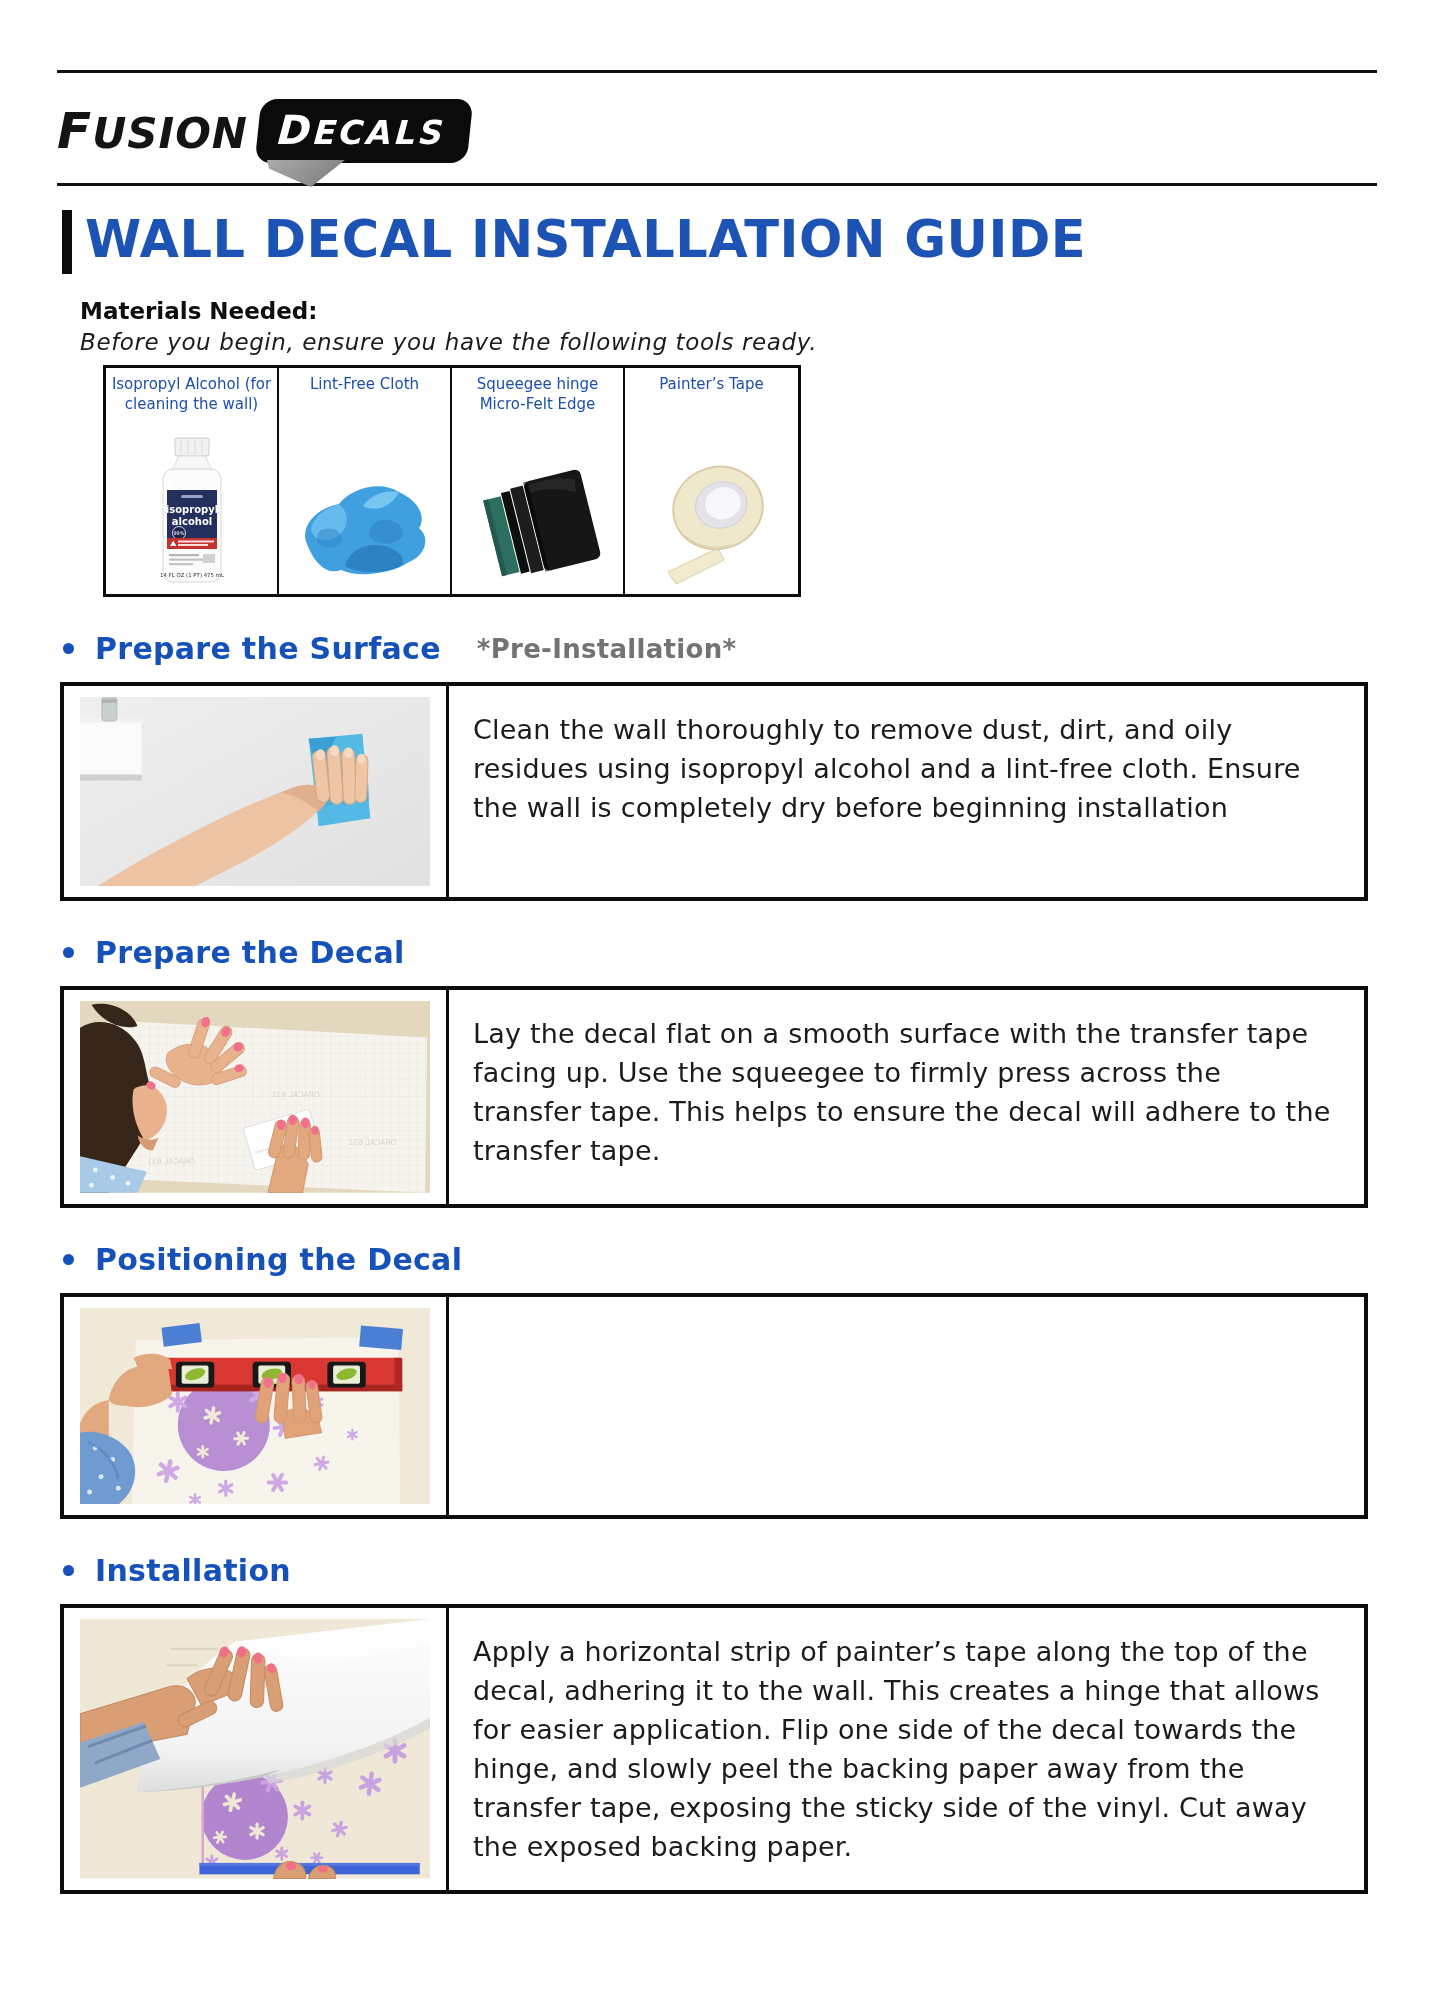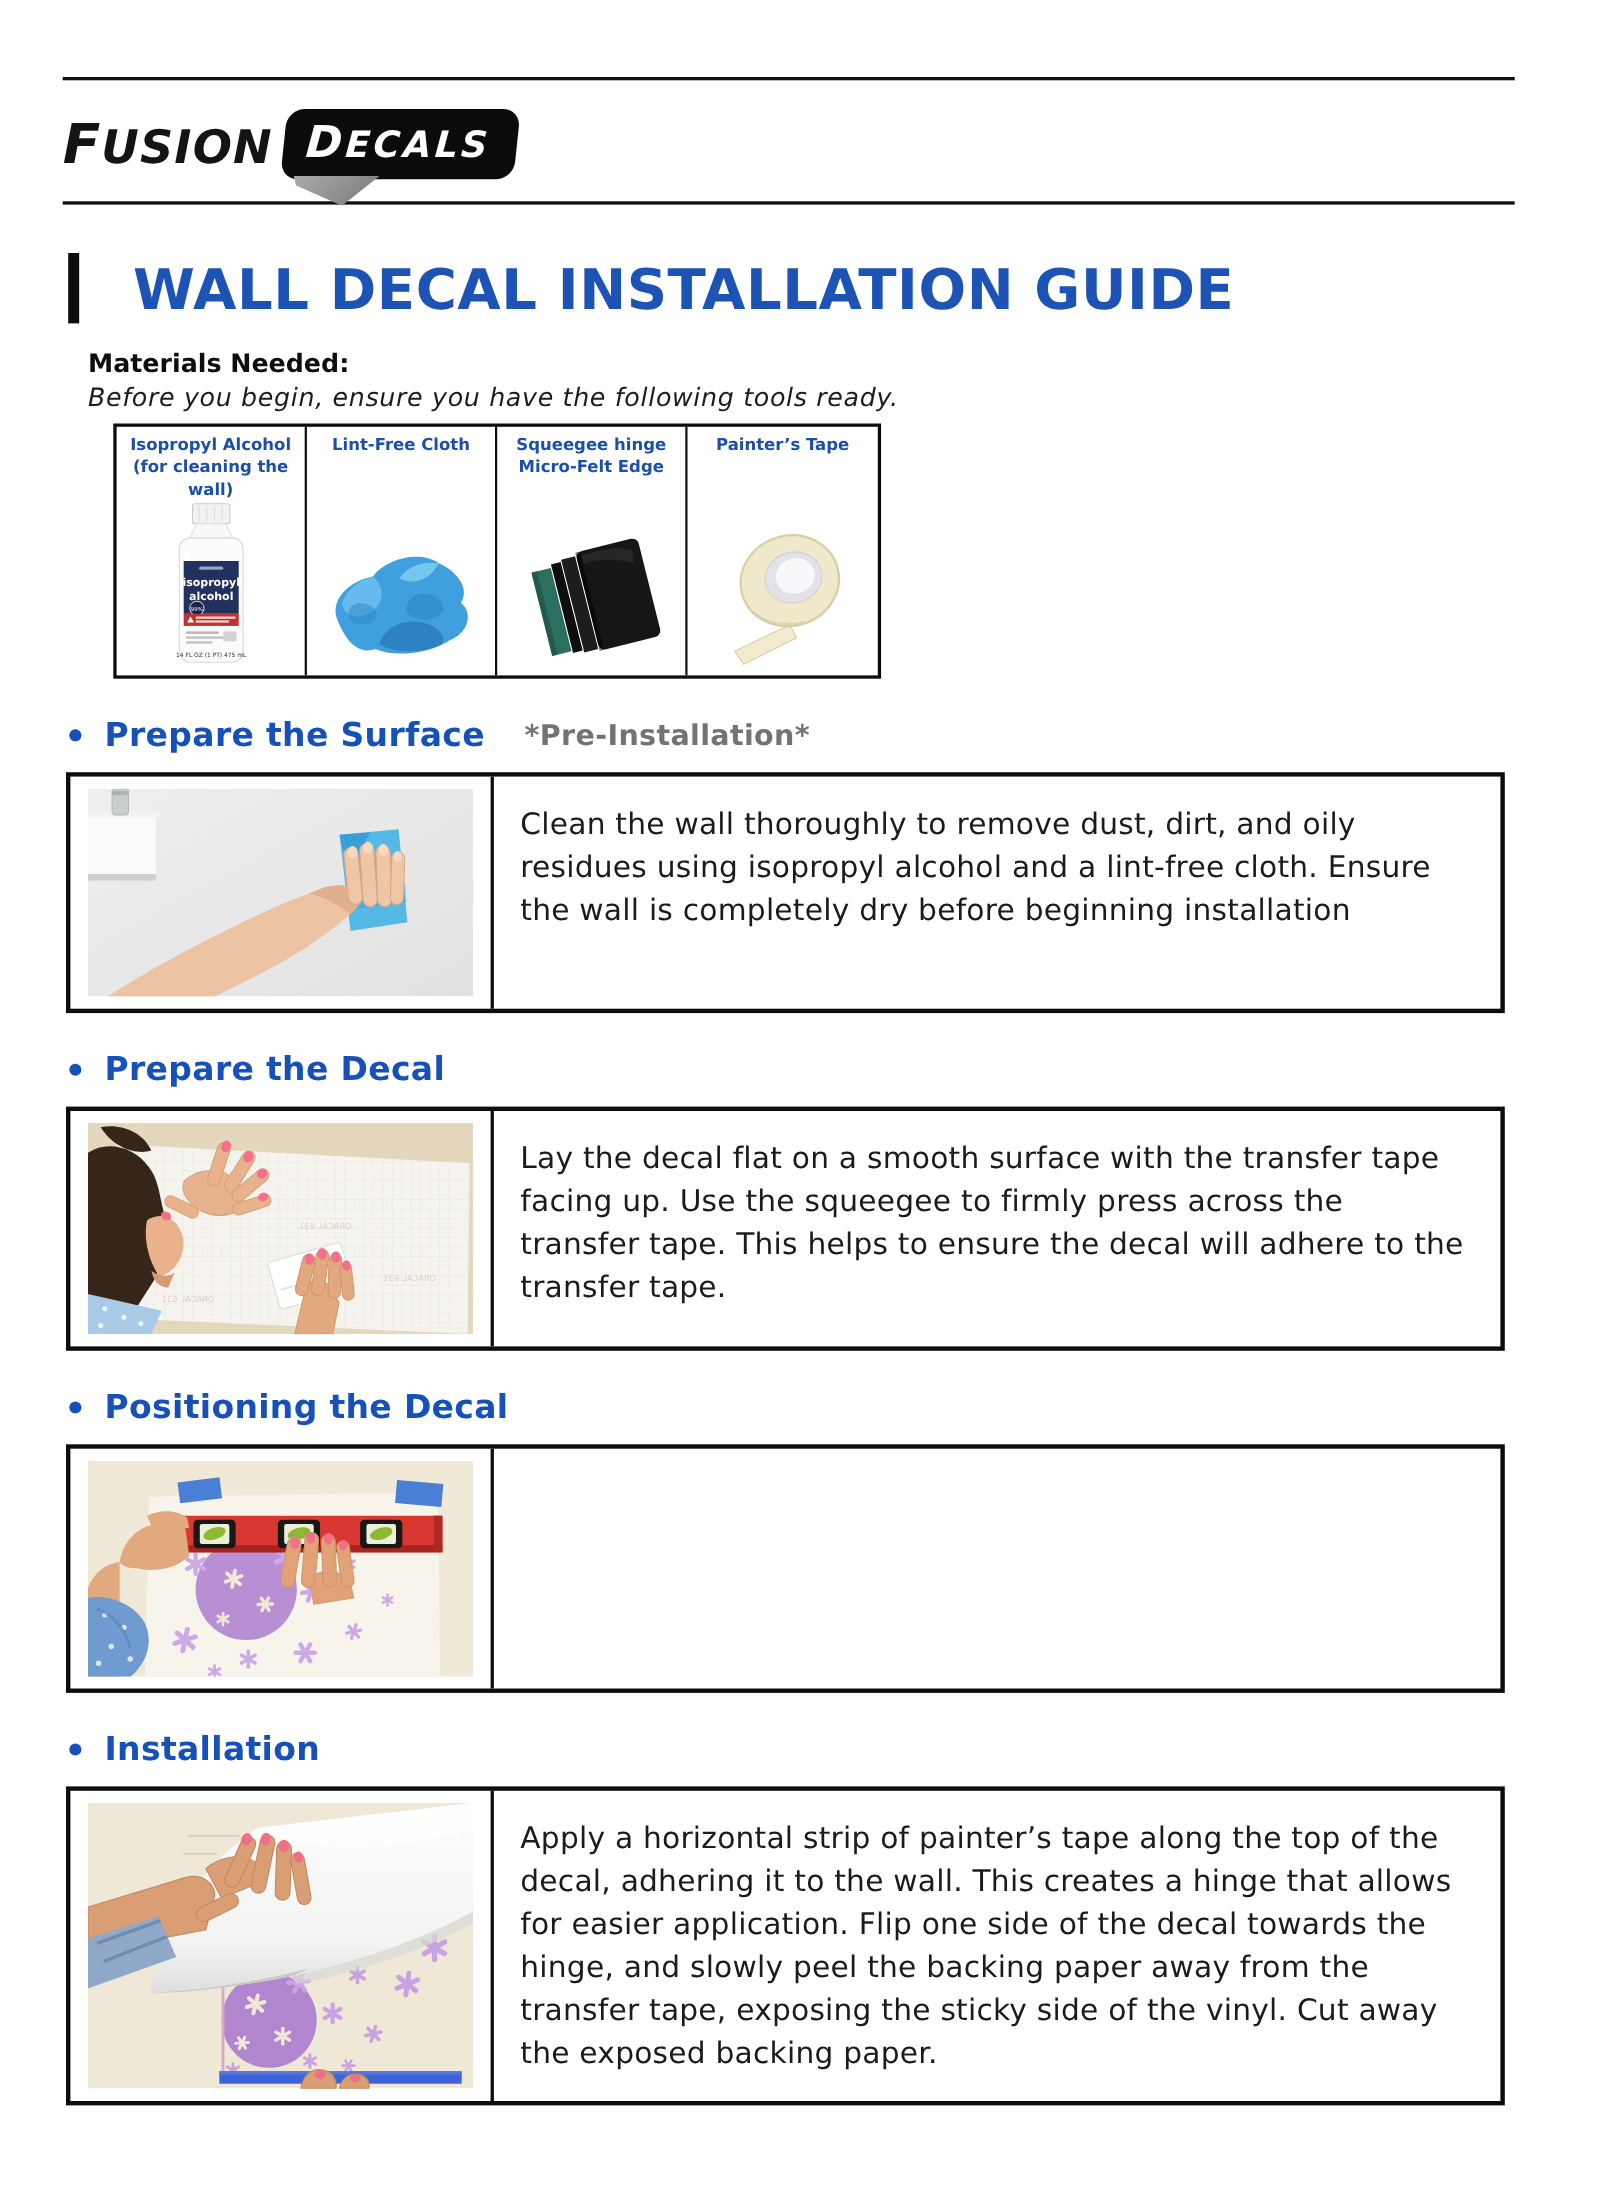--- a/index.html
+++ b/index.html
@@ -18,31 +18,31 @@
   .brand-first{font-style:italic;font-weight:700;font-size:42px;letter-spacing:1px;color:#141414;display:inline-block;}
   .brand-first::first-letter{font-size:50px;}
   .badge{margin-left:12px;background:#0b0b0b;border-radius:14px;padding:6px 22px 8px 18px;transform:skewX(-6deg);position:relative;box-shadow:0 0 0 2px #0b0b0b;}
   .badge-text{font-style:italic;font-weight:900;font-size:33px;letter-spacing:3px;color:#fff;display:block;transform:skewX(2deg);}
   .badge-text::first-letter{font-size:40px;}
   .fold{position:absolute;left:10px;bottom:-26px;width:78px;height:27px;
     background:linear-gradient(135deg,#ababab,#7a7a7a);
     clip-path:polygon(0 0,100% 0,60% 100%,4% 32%);}
 
   
-  .title-row{display:flex;align-items:flex-end;margin-top:44px;margin-left:5px;gap:36px;}
+  .title-row{display:flex;align-items:flex-start;margin-top:24px;margin-left:5px;}
   .title-bar{width:10px;height:64px;background:#0c0c0c;margin-right:13px;flex:none;}
   .title{font-size:51px;font-weight:900;color:#1d53b5;letter-spacing:.5px;margin:0;white-space:nowrap;}
 
   
   .mat-heading{margin:24px 0 0 23px;font-size:23px;font-weight:800;color:#0e0e0e;}
   .mat-sub{margin:5px 0 0 23px;font-size:23px;font-style:italic;color:#1c1c1c;letter-spacing:.6px;}
   .mat-table{margin:10px 0 0 46px;width:698px;border:3px solid #0d0d0d;display:grid;grid-template-columns:repeat(4,1fr);background:#fff;box-sizing:border-box;}
   .mat-cell{border-right:2px solid #0d0d0d;display:flex;flex-direction:column;align-items:center;padding:6px 5px 8px;min-height:213px;box-sizing:border-box;}
   .mat-cell:last-child{border-right:none;}
-  .mat-label{color:#1c4fa8;font-weight:700;font-size:15px;text-align:center;line-height:1.35;min-height:62px;display:flex;align-items:flex-start;justify-content:center;}
+  .mat-label{color:#1c4fa8;font-weight:400;font-size:15px;text-align:center;line-height:1.35;min-height:62px;display:flex;align-items:flex-start;justify-content:center;}
   .mat-img{flex:1;display:flex;align-items:flex-end;justify-content:center;width:100%;}
 
   
   .sec-head{display:flex;align-items:center;margin:34px 0 0 6px;}
   .sec-head.first{}
   .bullet{width:11px;height:11px;border-radius:50%;background:#1551b8;margin-right:21px;flex:none;}
   .sec-title{font-size:30px;font-weight:900;color:#1551b8;letter-spacing:.3px;}
   .sec-note{font-size:26px;font-weight:900;color:#737373;margin-left:36px;letter-spacing:.3px;}
   .sec-box{border:4px solid #0d0d0d;display:flex;margin:16px 0 0 3px;width:1308px;box-sizing:border-box;background:#fff;}
   .sec-photo{flex:0 0 385px;max-width:385px;border-right:3px solid #0d0d0d;padding:11px 16px;display:flex;align-items:center;justify-content:center;box-sizing:border-box;}

